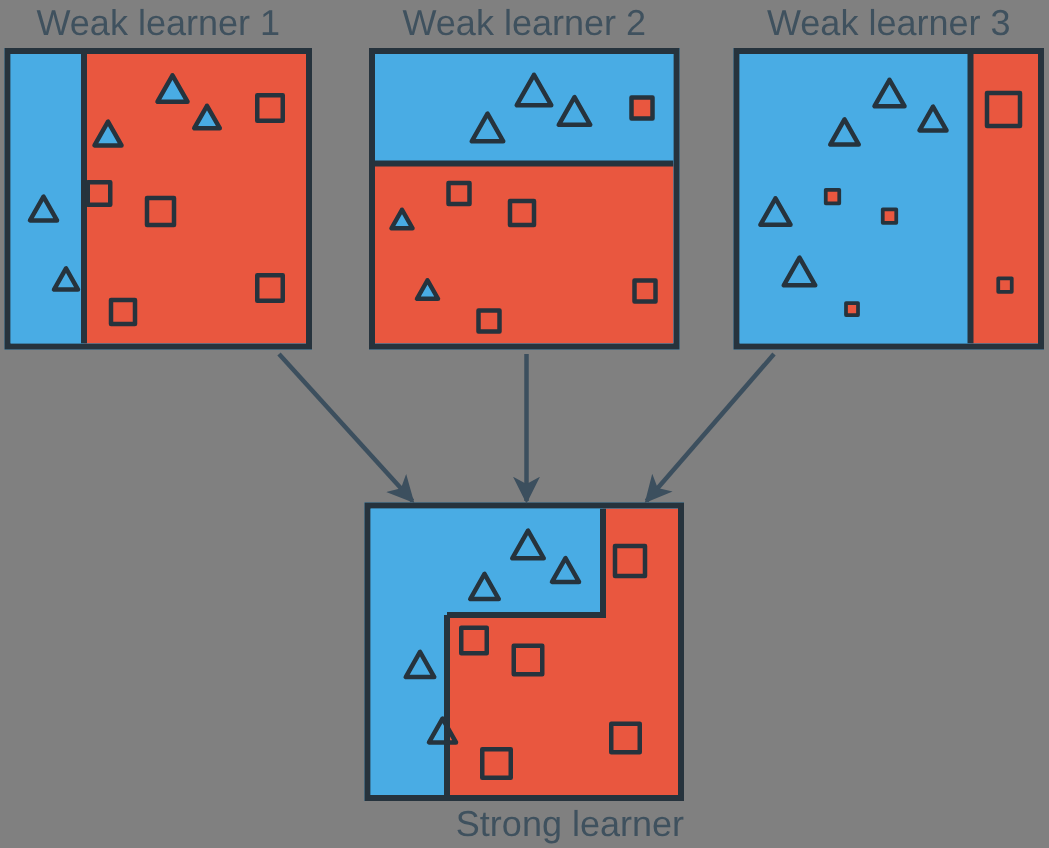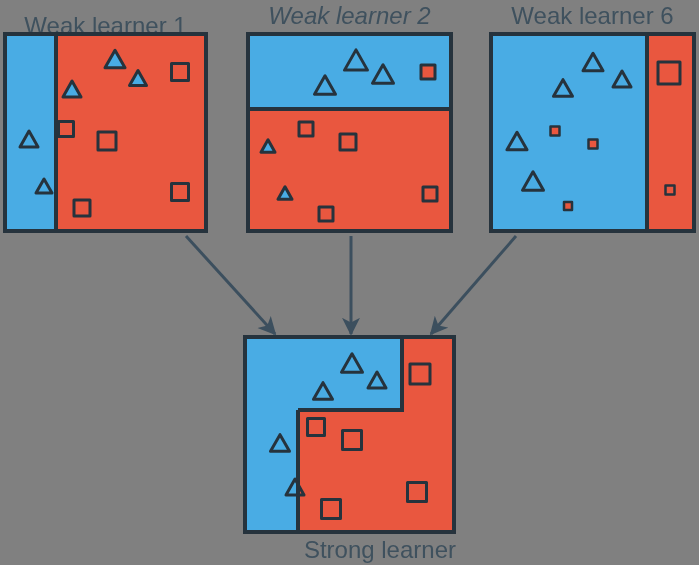--- a/index.html
+++ b/index.html
@@ -31,57 +31,57 @@
   .region{position:absolute;}
   .divider{position:absolute;background:#26333d;}
   svg.markers{position:absolute;left:0;top:0;overflow:visible;}
   svg.arrows{position:absolute;left:0;top:0;width:699px;height:565px;overflow:visible;pointer-events:none;}
 </style>
 </head>
 <body>
 
 <div id="stage">
   <div id="panels-layer">
-      <div class="panel-title" style="left: 3px; width: 205px; top: 12px;">Weak learner 1</div>
+      <div class="panel-title" style="left: 3px; width: 205px; top: 2px;">Weak learner 1</div>
       <div class="panel" style="left: 3px; top: 32px; width: 205px; height: 201px;">
         <div class="region" style="left: 0px; top: 0px; width: 49px; height: 193px; background: rgb(73, 172, 228);"></div>
         <div class="region" style="left: 49px; top: 0px; width: 148px; height: 193px; background: rgb(233, 87, 63);"></div>
         <div class="divider" style="left: 47px; top: 0px; width: 4px; height: 193px;"></div>
         <svg class="markers" width="197" height="193">
           <polygon points="108,14.2 98,31.8 118,31.8" fill="#49ace4" stroke="#26333d" stroke-width="3" stroke-linejoin="round"></polygon>
           <polygon points="131,34.519999999999996 122.5,49.480000000000004 139.5,49.480000000000004" fill="#49ace4" stroke="#26333d" stroke-width="3" stroke-linejoin="round"></polygon>
           <polygon points="65,45.08 56,60.92 74,60.92" fill="#49ace4" stroke="#26333d" stroke-width="3" stroke-linejoin="round"></polygon>
           <rect x="164.5" y="27.5" width="17" height="17" fill="none" stroke="#26333d" stroke-width="3" stroke-linejoin="round"></rect>
           <rect x="51.5" y="85.5" width="15" height="15" fill="none" stroke="#26333d" stroke-width="3" stroke-linejoin="round"></rect>
           <rect x="91" y="96" width="18" height="18" fill="none" stroke="#26333d" stroke-width="3" stroke-linejoin="round"></rect>
           <polygon points="22,95.08 13,110.92 31,110.92" fill="none" stroke="#26333d" stroke-width="3" stroke-linejoin="round"></polygon>
           <polygon points="37,142.96 29,157.04 45,157.04" fill="none" stroke="#26333d" stroke-width="3" stroke-linejoin="round"></polygon>
           <rect x="67" y="164" width="16" height="16" fill="none" stroke="#26333d" stroke-width="3" stroke-linejoin="round"></rect>
           <rect x="164.5" y="147.5" width="17" height="17" fill="none" stroke="#26333d" stroke-width="3" stroke-linejoin="round"></rect>
         </svg>
       </div>
-      <div class="panel-title" style="left: 246px; width: 207px; top: 2px; font-style: italic;">Weak learner 2</div>
+      <div class="panel-title" style="left: 246px; width: 207px; top: 2px;">Weak learner 2</div>
       <div class="panel" style="left: 246px; top: 32px; width: 207px; height: 201px;">
         <div class="region" style="left: 0px; top: 0px; width: 199px; height: 73px; background: rgb(73, 172, 228);"></div>
         <div class="region" style="left: 0px; top: 73px; width: 199px; height: 120px; background: rgb(233, 87, 63);"></div>
         <div class="divider" style="left: 0px; top: 71px; width: 199px; height: 4px;"></div>
         <svg class="markers" width="199" height="193">
           <polygon points="106,13.88 94.5,34.12 117.5,34.12" fill="none" stroke="#26333d" stroke-width="3" stroke-linejoin="round"></polygon>
           <polygon points="133,28.759999999999998 122.5,47.24 143.5,47.24" fill="none" stroke="#26333d" stroke-width="3" stroke-linejoin="round"></polygon>
           <polygon points="75,39.76 64.5,58.24 85.5,58.24" fill="none" stroke="#26333d" stroke-width="3" stroke-linejoin="round"></polygon>
           <rect x="171" y="29" width="14" height="14" fill="#e9573f" stroke="#26333d" stroke-width="3" stroke-linejoin="round"></rect>
           <rect x="49" y="86" width="14" height="14" fill="none" stroke="#26333d" stroke-width="3" stroke-linejoin="round"></rect>
           <polygon points="18,103.84 11,116.16 25,116.16" fill="#49ace4" stroke="#26333d" stroke-width="3" stroke-linejoin="round"></polygon>
           <rect x="90" y="98" width="16" height="16" fill="none" stroke="#26333d" stroke-width="3" stroke-linejoin="round"></rect>
           <polygon points="35,150.84 28,163.16 42,163.16" fill="#49ace4" stroke="#26333d" stroke-width="3" stroke-linejoin="round"></polygon>
           <rect x="173" y="151" width="14" height="14" fill="none" stroke="#26333d" stroke-width="3" stroke-linejoin="round"></rect>
           <rect x="69" y="171" width="14" height="14" fill="none" stroke="#26333d" stroke-width="3" stroke-linejoin="round"></rect>
         </svg>
       </div>
-      <div class="panel-title" style="left: 489px; width: 207px; top: 2px;">Weak learner 6</div>
+      <div class="panel-title" style="left: 489px; width: 207px; top: 2px;">Weak learner 3</div>
       <div class="panel" style="left: 489px; top: 32px; width: 207px; height: 201px;">
         <div class="region" style="left: 0px; top: 0px; width: 154px; height: 193px; background: rgb(73, 172, 228);"></div>
         <div class="region" style="left: 154px; top: 0px; width: 45px; height: 193px; background: rgb(233, 87, 63);"></div>
         <div class="divider" style="left: 152px; top: 0px; width: 4px; height: 193px;"></div>
         <svg class="markers" width="199" height="193">
           <polygon points="100,17.2 90,34.8 110,34.8" fill="none" stroke="#26333d" stroke-width="3" stroke-linejoin="round"></polygon>
           <polygon points="129,35.08 120,50.92 138,50.92" fill="none" stroke="#26333d" stroke-width="3" stroke-linejoin="round"></polygon>
           <polygon points="70,43.64 60.5,60.36 79.5,60.36" fill="none" stroke="#26333d" stroke-width="3" stroke-linejoin="round"></polygon>
           <rect x="165" y="26" width="22" height="22" fill="none" stroke="#26333d" stroke-width="3" stroke-linejoin="round"></rect>
           <rect x="57.5" y="90.5" width="9" height="9" fill="#e9573f" stroke="#26333d" stroke-width="2.5" stroke-linejoin="round"></rect>

